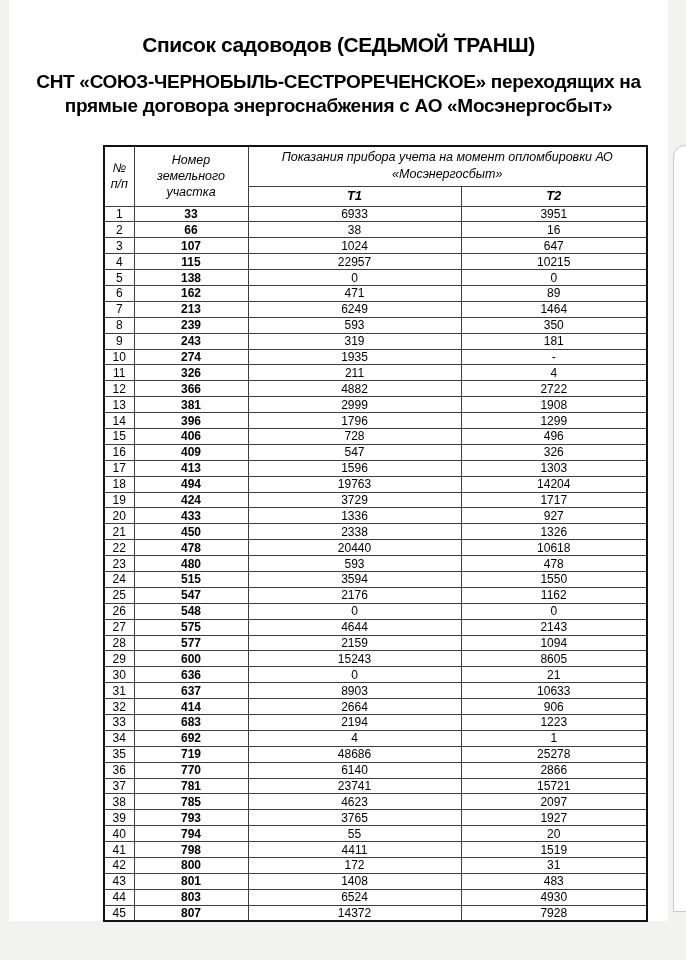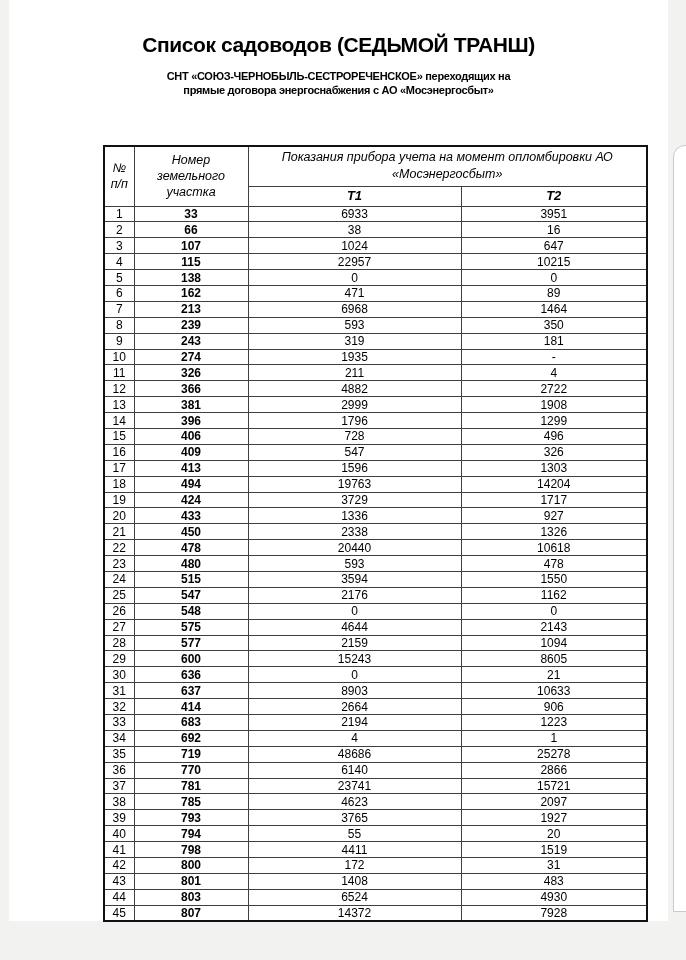--- a/index.html
+++ b/index.html
@@ -30,21 +30,21 @@
   }
   .doc-title{
     margin:33px 10px 0 10px;
     text-align:center;
     font-size:21px;font-weight:bold;
     letter-spacing:-0.4px;
   }
   .doc-subtitle{
     margin-top:13px;
     text-align:center;
-    font-size:11px;font-weight:bold;
+    font-size:19px;font-weight:bold;
     line-height:1.25;
     letter-spacing:-0.3px;
   }
   table.readings{
     position:absolute;left:94px;top:145px;
     width:543px;
     border-collapse:collapse;
     table-layout:fixed;
   }
   table.readings{border:2px solid var(--outer-border);}
@@ -135,21 +135,21 @@
         </tr>
         <tr>
           <td>6</td>
           <td class="plot">162</td>
           <td>471</td>
           <td>89</td>
         </tr>
         <tr>
           <td>7</td>
           <td class="plot">213</td>
-          <td>6968</td>
+          <td>6249</td>
           <td>1464</td>
         </tr>
         <tr>
           <td>8</td>
           <td class="plot">239</td>
           <td>593</td>
           <td>350</td>
         </tr>
         <tr>
           <td>9</td>

